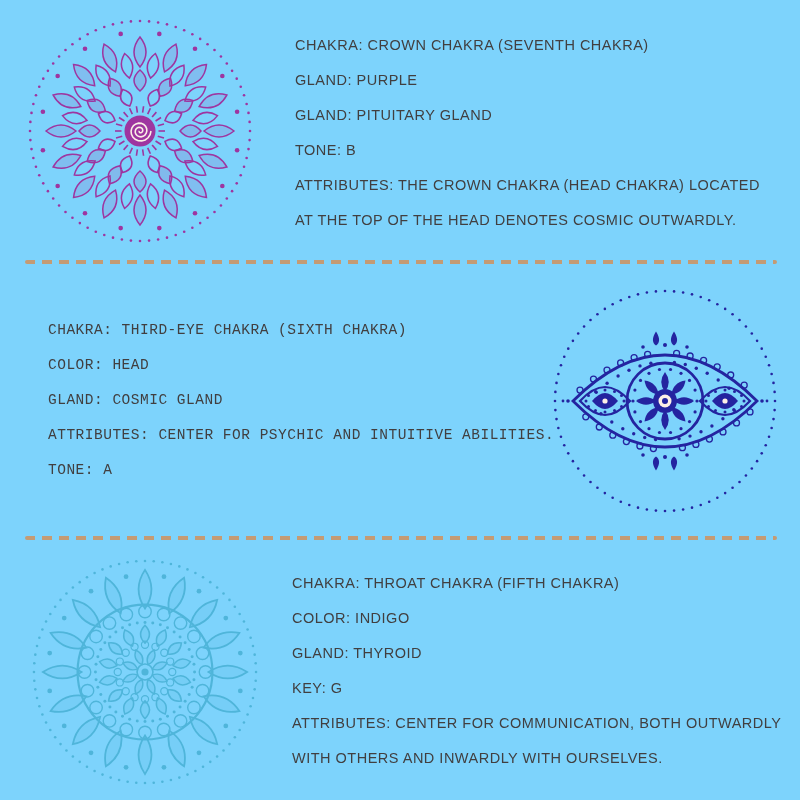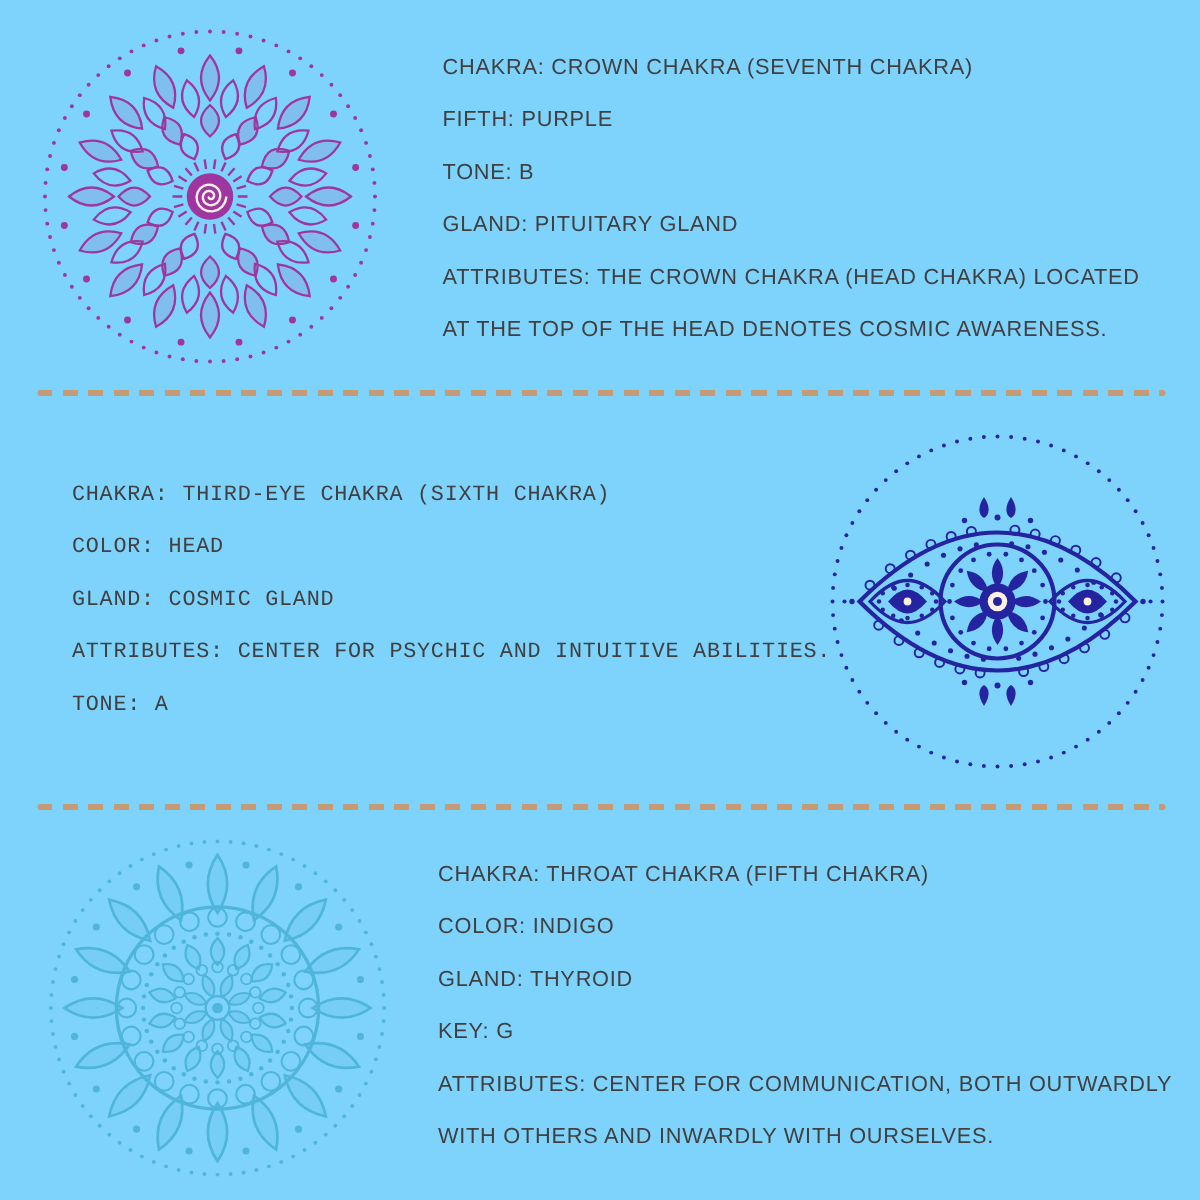--- a/index.html
+++ b/index.html
@@ -199,24 +199,24 @@
           <line x1="7.69" y1="-16.83" x2="10.39" y2="-22.74" stroke="#9e35a0" stroke-width="1.6"></line>
           <line x1="12.11" y1="-13.98" x2="16.37" y2="-18.89" stroke="#9e35a0" stroke-width="1.6"></line>
           <line x1="15.56" y1="-10.00" x2="21.03" y2="-13.52" stroke="#9e35a0" stroke-width="1.6"></line>
           <line x1="17.75" y1="-5.21" x2="23.99" y2="-7.04" stroke="#9e35a0" stroke-width="1.6"></line>
           <circle r="15.5" fill="#9e35a0"></circle>
           <path d="M 11 0 L 10.12 3.68 L 8.07 6.77 L 5.15 8.92 L 1.75 9.92 L -1.71 9.69 L -4.81 8.32 L -7.18 6.03 L -8.60 3.13 L -8.92 0.00 L -8.16 -2.97 L -6.48 -5.43 L -4.11 -7.12 L -1.39 -7.87 L 1.35 -7.64 L 3.76 -6.52 L 5.59 -4.69 L 6.64 -2.42 L 6.83 -0.00 L 6.20 2.26 L 4.88 4.09 L 3.07 5.31 L 1.03 5.82 L -0.99 5.59 L -2.72 4.71 L -3.99 3.35 L -4.68 1.70 L -4.75 0.00 L -4.24 -1.54 L -3.28 -2.75 L -2.03 -3.51 L -0.66 -3.76 L 0.62 -3.53 L 1.68 -2.91 L 2.39 -2.01 L 2.72 -0.99 L 2.66 -0.00 L 2.28 0.83 L 1.69 1.41 L 0.98 1.70 L 0.30 1.71 L -0.26 1.48 L -0.64 1.10 L -0.80 0.67 L -0.76 0.28 L -0.58 0.00" fill="none" stroke="#fcefe6" stroke-width="1.6"></path>
         </svg>
       </figure>
     <div class="text-block t1">
       <p>CHAKRA: CROWN CHAKRA (SEVENTH CHAKRA)</p>
-      <p>FIFTH: PURPLE</p>
+      <p>GLAND: PURPLE</p>
+      <p>GLAND: PITUITARY GLAND</p>
       <p>TONE: B</p>
-      <p>GLAND: PITUITARY GLAND</p>
-      <p>ATTRIBUTES: THE CROWN CHAKRA (HEAD CHAKRA) LOCATED AT THE TOP OF THE HEAD DENOTES COSMIC AWARENESS.</p>
+      <p>ATTRIBUTES: THE CROWN CHAKRA (HEAD CHAKRA) LOCATED AT THE TOP OF THE HEAD DENOTES COSMIC OUTWARDLY.</p>
     </div>
   </section>
 
   <div class="divider d1"></div>
 
   <section>
     <div class="text-block t2">
       <p>CHAKRA: THIRD-EYE CHAKRA (SIXTH CHAKRA)</p>
       <p>COLOR: HEAD</p>
       <p>GLAND: COSMIC GLAND</p>

